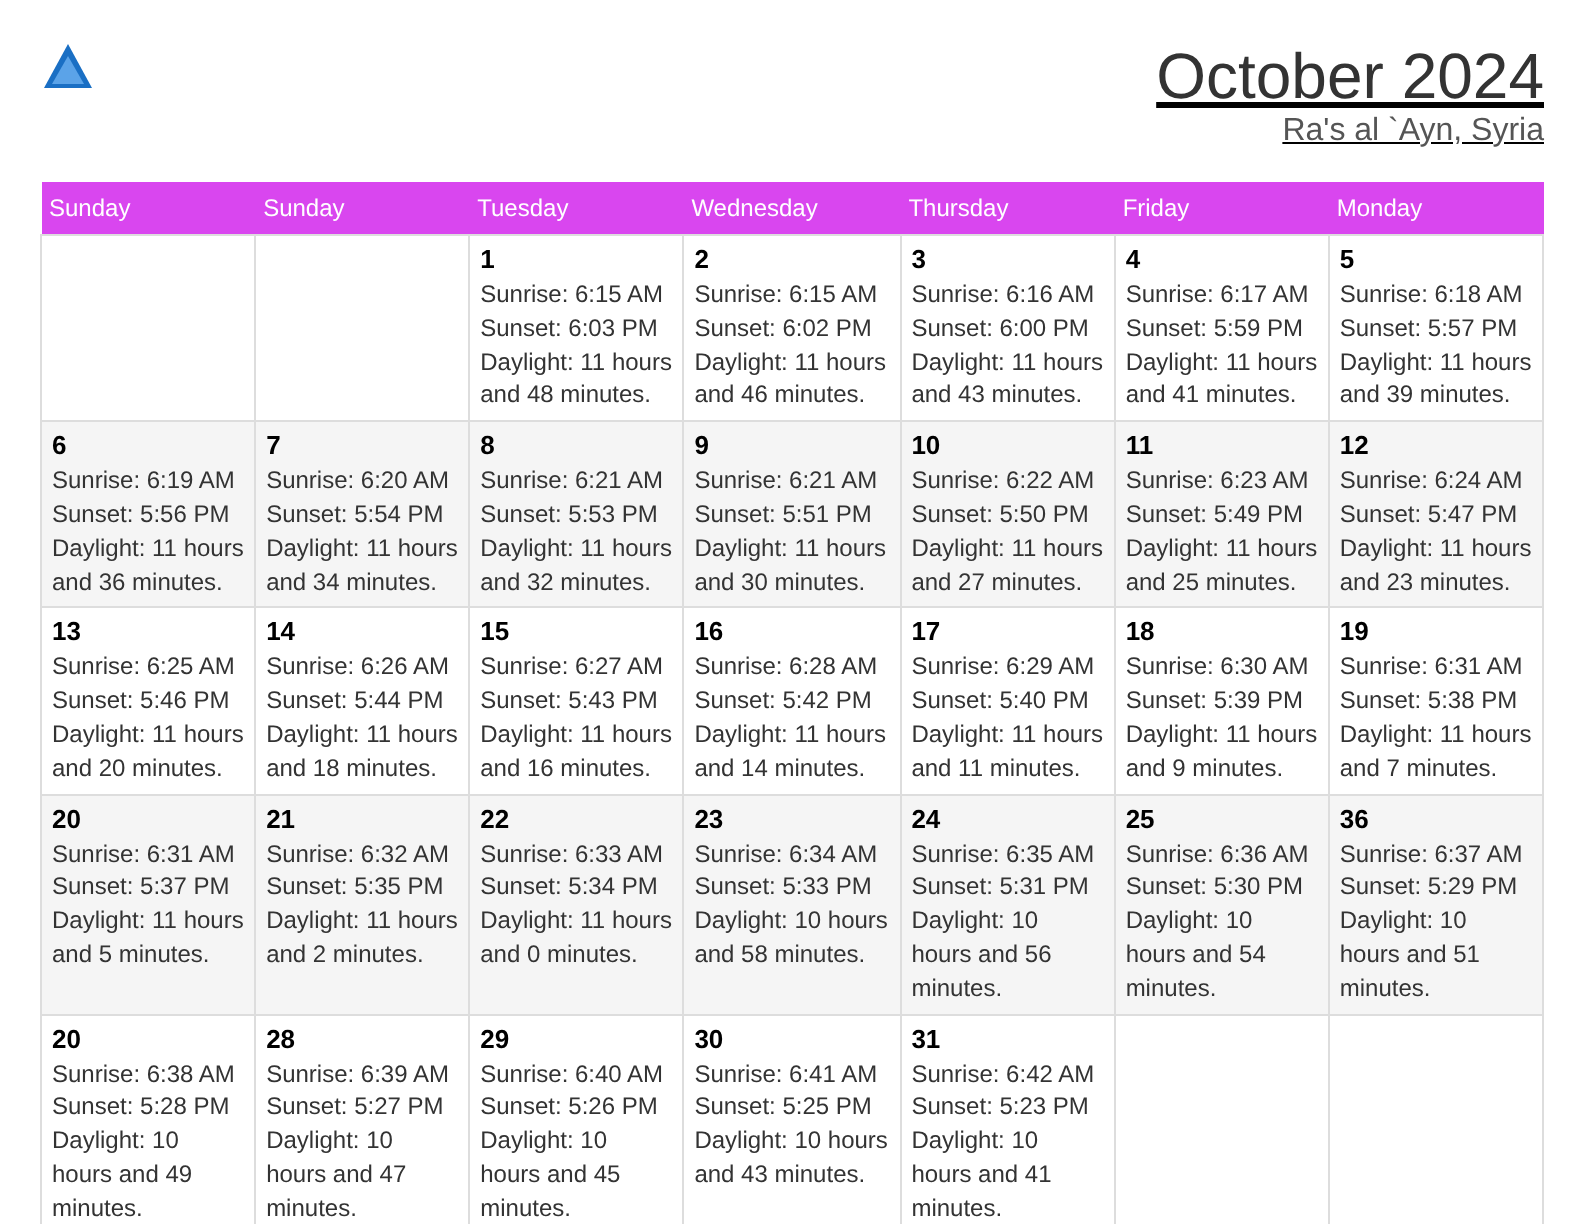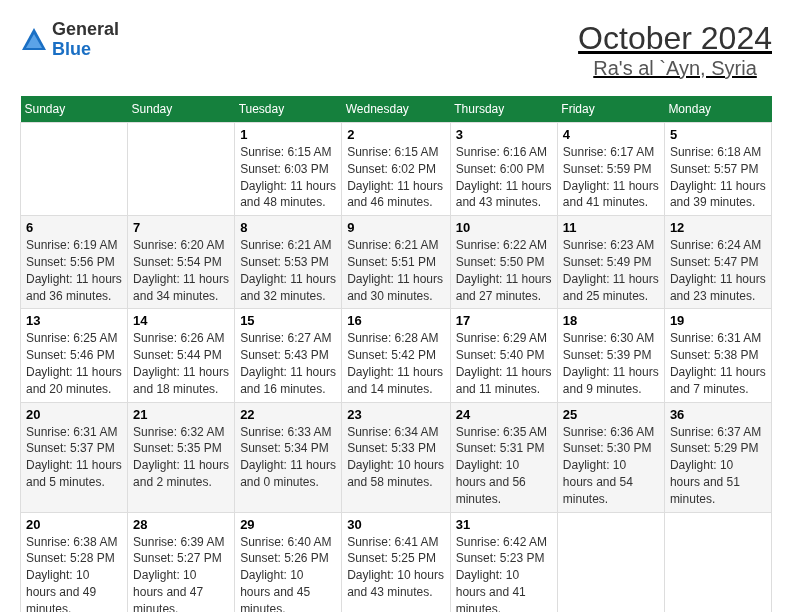--- a/index.html
+++ b/index.html
@@ -43,31 +43,30 @@
     .title-section {
       text-align: right;
       text-decoration: underline;
     }
     .month-title {
       font-size: 32px;
       font-weight: normal;
       color: #333;
     }
     .location {
-      font-size: 20px;
+      font-size: 16px;
       color: #555;
-      text-align: center;
     }
     .calendar {
       width: 100%;
       border-collapse: collapse;
       font-size: 11px;
     }
     .calendar th {
-      background-color: #15803d;
+      background-color: #d946ef;
       color: white;
       padding: 6px 4px;
       text-align: left;
       font-size: 12px;
       font-weight: normal;
     }
     .calendar td {
       border: 1px solid #ddd;
       vertical-align: top;
       padding: 4px 5px;
@@ -95,24 +94,20 @@
   </style>
 </head>
 <body>
 
 <div class="header">
   <div class="logo">
     <svg class="logo-icon" viewBox="0 0 28 28">
       <polygon points="14,2 26,24 2,24" fill="#1a6fc4"></polygon>
       <polygon points="14,8 22,22 6,22" fill="#5ba3e8"></polygon>
     </svg>
-    <div class="logo-text">
-      <span class="logo-general">General</span>
-      <span class="logo-blue">Blue</span>
-    </div>
   </div>
   <div class="title-section">
     <div class="month-title">October 2024</div>
     <div class="location">Ra's al `Ayn, Syria</div>
   </div>
 </div>
 
 <table class="calendar">
   <thead>
     <tr>

